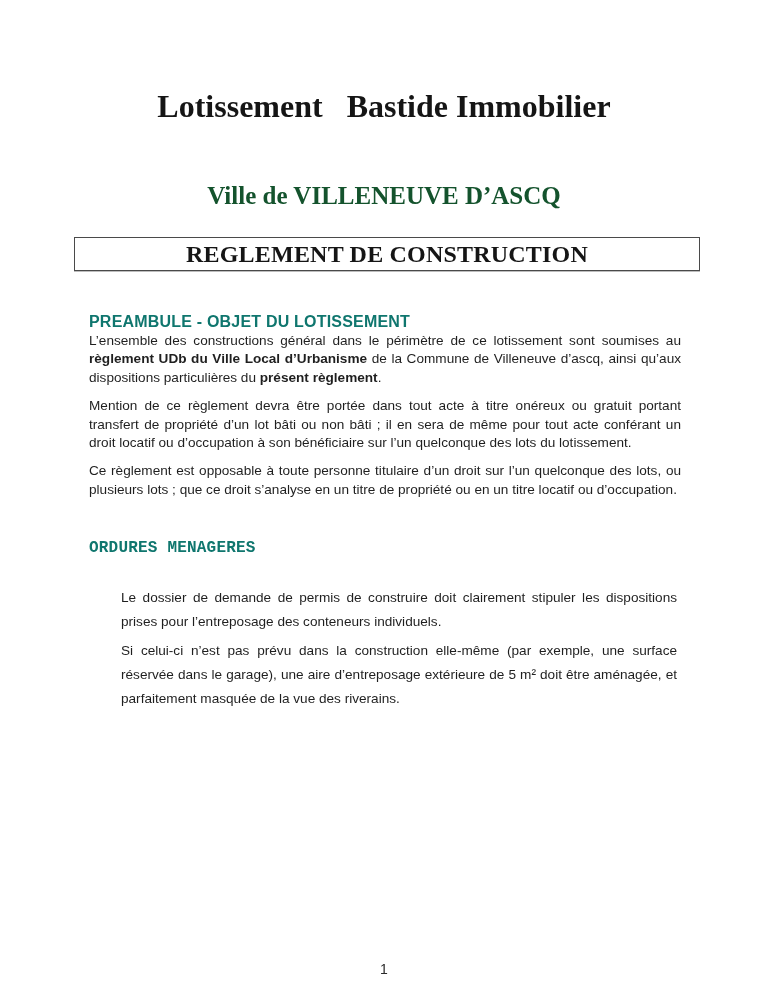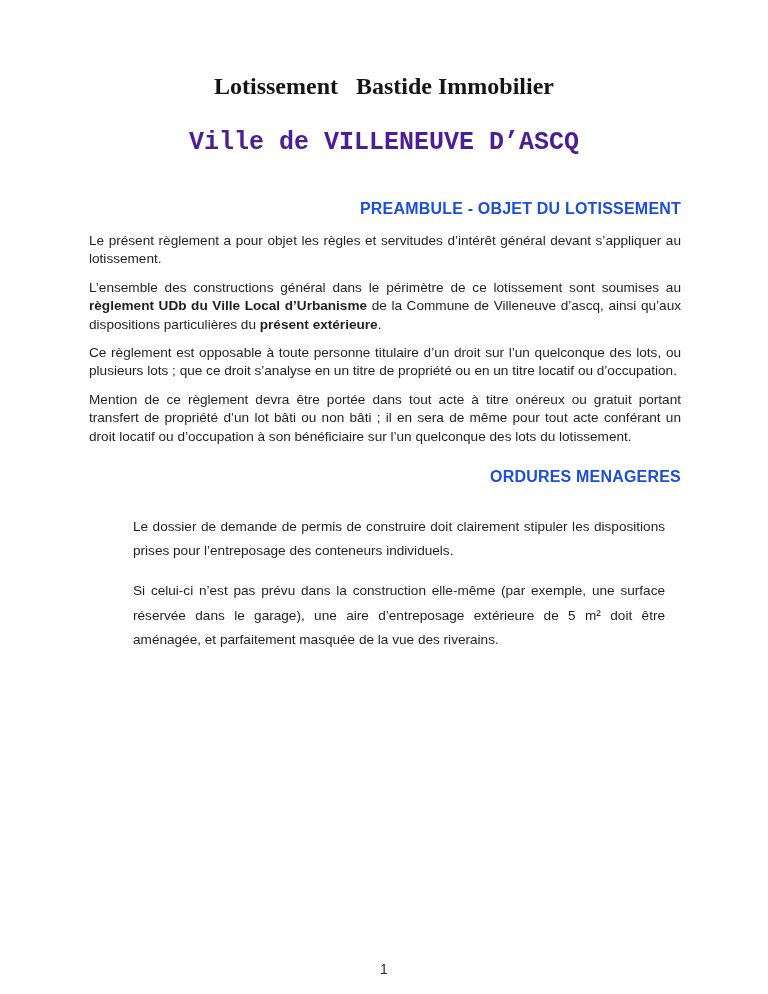--- a/index.html
+++ b/index.html
@@ -7,37 +7,37 @@
     position: relative;
     width: 768px;
     height: 994px;
     background: #ffffff;
     color: #1c1c1c;
     font-family: "Liberation Sans", "DejaVu Sans", sans-serif;
     overflow: hidden;
   }
   .doc-title {
     margin: 0;
-    padding-top: 67px;
+    padding-top: 87px;
     text-align: center;
     font-family: "Liberation Serif", "DejaVu Serif", serif;
     font-weight: 700;
-    font-size: 24px;
+    font-size: 32px;
     line-height: 38px;
     white-space: pre-wrap;
     color: #151515;
   }
   .doc-subtitle {
-    margin: 23px 0 0 0;
+    margin: 56px 0 0 0;
     text-align: center;
-    font-family: Liberation Mono, monospace;
+    font-family: Liberation Serif, serif;
     font-weight: 700;
     font-size: 25px;
     line-height: 30px;
-    color: #4c1d95;
+    color: #14532d;
   }
   .banner {
     margin: 26px 68px 0 74px;
     height: 32px;
     border: 1px solid #4a4a4a;
     box-shadow: 0 1px 0 #bdbdbd;
     display: flex;
     align-items: center;
     justify-content: center;
   }
@@ -49,73 +49,74 @@
     letter-spacing: 0.2px;
   }
   .content {
     margin: 0 87px 0 89px;
   }
   .section-heading {
     margin: 0;
     font-weight: 700;
     font-size: 16px;
     line-height: 20px;
-    color: #1d4ed8;
+    color: #0f766e;
     letter-spacing: 0.2px;
-    text-align: right;
   }
   .h-preambule { margin-top: 41px; }
-  .h-ordures   { margin-top: 21px; }
+  .h-ordures   { margin-top: 39px; font-family: Liberation Mono, monospace; }
   .content p {
     margin: 0 0 10px 0;
     font-size: 13.6px;
     line-height: 18.4px;
     text-align: justify;
     color: #1f1f1f;
   }
   .content p.first-after-heading { margin-top: 13px; }
   .indent-block {
     margin-top: 28px;
     padding-left: 28px;
   }
   .indent-block p {
     line-height: 24.2px;
-    margin: 16px;
+    margin: 4px;
   }
   .page-number {
     position: absolute;
     left: 0;
     right: 0;
     top: 961px;
     text-align: center;
     font-size: 14px;
     color: #2a2a2a;
   }
 </style>
 </head>
 <body>
 
 <div class="page">
 
   <h1 class="doc-title">Lotissement   Bastide Immobilier</h1>
 
   <h2 class="doc-subtitle">Ville de VILLENEUVE D’ASCQ</h2>
 
+  <div class="banner">
+    <span class="banner-text">REGLEMENT DE CONSTRUCTION</span>
+  </div>
 
   <div class="content">
 
     <h3 class="section-heading h-preambule">PREAMBULE - OBJET DU LOTISSEMENT</h3>
 
-    <p class="first-after-heading">Le présent règlement a pour objet les règles et servitudes d’intérêt général devant s’appliquer au lotissement.</p>
 
-    <p><span>L’ensemble des constructions général dans le périmètre de ce lotissement sont soumises au </span><span style="font-weight: 700;">règlement UDb du Ville Local d’Urbanisme</span><span> de la Commune de Villeneuve d’ascq, ainsi qu’aux dispositions particulières du </span><span style="font-weight: 700;">présent extérieure</span><span>.</span></p>
+    <p><span>L’ensemble des constructions général dans le périmètre de ce lotissement sont soumises au </span><span style="font-weight: 700;">règlement UDb du Ville Local d’Urbanisme</span><span> de la Commune de Villeneuve d’ascq, ainsi qu’aux dispositions particulières du </span><span style="font-weight: 700;">présent règlement</span><span>.</span></p>
+
+    <p>Mention de ce règlement devra être portée dans tout acte à titre onéreux ou gratuit portant transfert de propriété d’un lot bâti ou non bâti ; il en sera de même pour tout acte conférant un droit locatif ou d’occupation à son bénéficiaire sur l’un quelconque des lots du lotissement.</p>
 
     <p>Ce règlement est opposable à toute personne titulaire d’un droit sur l’un quelconque des lots, ou plusieurs lots ; que ce droit s’analyse en un titre de propriété ou en un titre locatif ou d’occupation.</p>
-
-    <p>Mention de ce règlement devra être portée dans tout acte à titre onéreux ou gratuit portant transfert de propriété d’un lot bâti ou non bâti ; il en sera de même pour tout acte conférant un droit locatif ou d’occupation à son bénéficiaire sur l’un quelconque des lots du lotissement.</p>
 
 
     <h3 class="section-heading h-ordures">ORDURES MENAGERES</h3>
 
     <div class="indent-block">
       <p>Le dossier de demande de permis de construire doit clairement stipuler les dispositions prises pour l’entreposage des conteneurs individuels.</p>
       <p>Si celui-ci n’est pas prévu dans la construction elle-même (par exemple, une surface réservée dans le garage), une aire d’entreposage extérieure de 5 m² doit être aménagée, et parfaitement masquée de la vue des riverains.</p>
     </div>
 
   </div>

